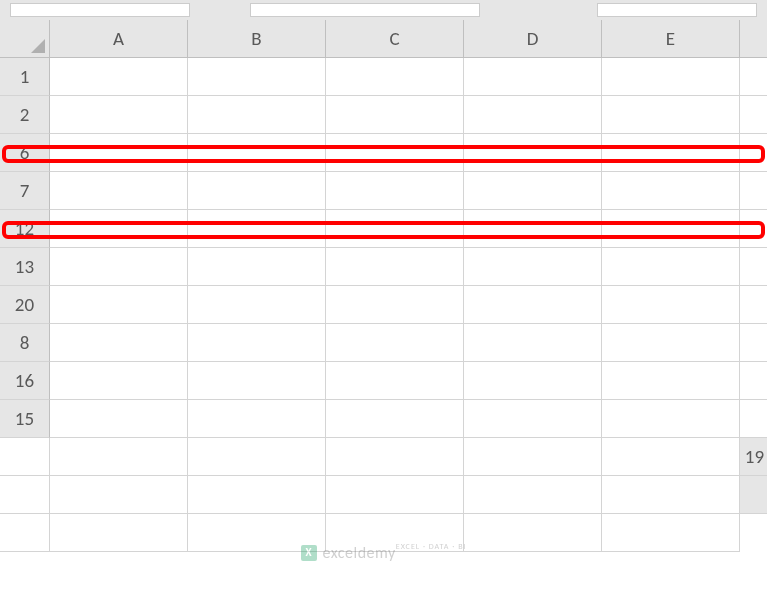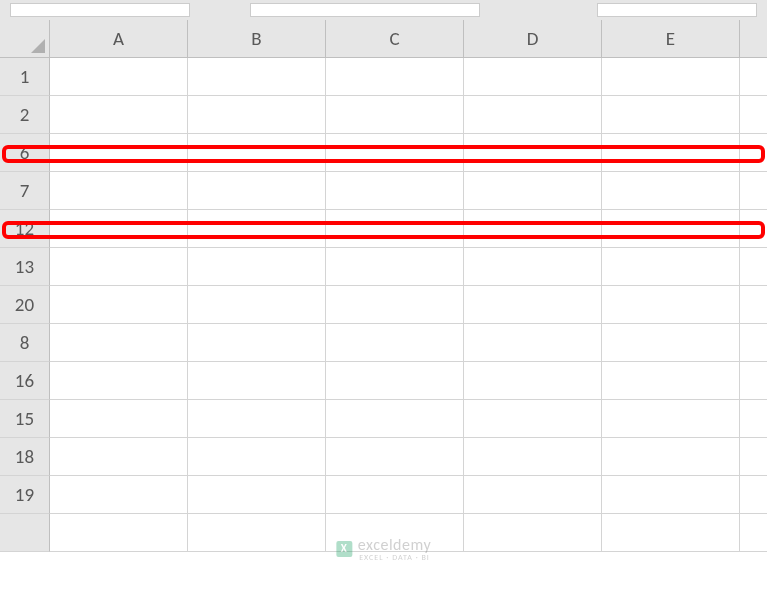--- a/index.html
+++ b/index.html
@@ -126,21 +126,20 @@
     }
     .watermark-sub {
       font-size: 8px;
       color: #7a7a7a;
       letter-spacing: 1px;
       margin-top: -2px;
       text-align: center;
     }
     .watermark-col {
       display: flex;
-      flex-direction: column;
     }
   </style>
 </head>
 <body>
 
 <div class="top-bar">
   <div class="top-box small"></div>
   <div style="flex:0 0 40px"></div>
   <div class="top-box mid"></div>
   <div style="flex:1"></div>
@@ -229,21 +228,20 @@
   <div class="cell"></div>
 
   <div class="row-header">15</div>
   <div class="cell"></div>
   <div class="cell"></div>
   <div class="cell"></div>
   <div class="cell"></div>
   <div class="cell"></div>
   <div class="cell"></div>
 
-  <div class="row-header">18</div>
   <div class="cell"></div>
   <div class="cell"></div>
   <div class="cell"></div>
   <div class="cell"></div>
   <div class="cell"></div>
   <div class="cell"></div>
 
   <div class="row-header">19</div>
   <div class="cell"></div>
   <div class="cell"></div>

